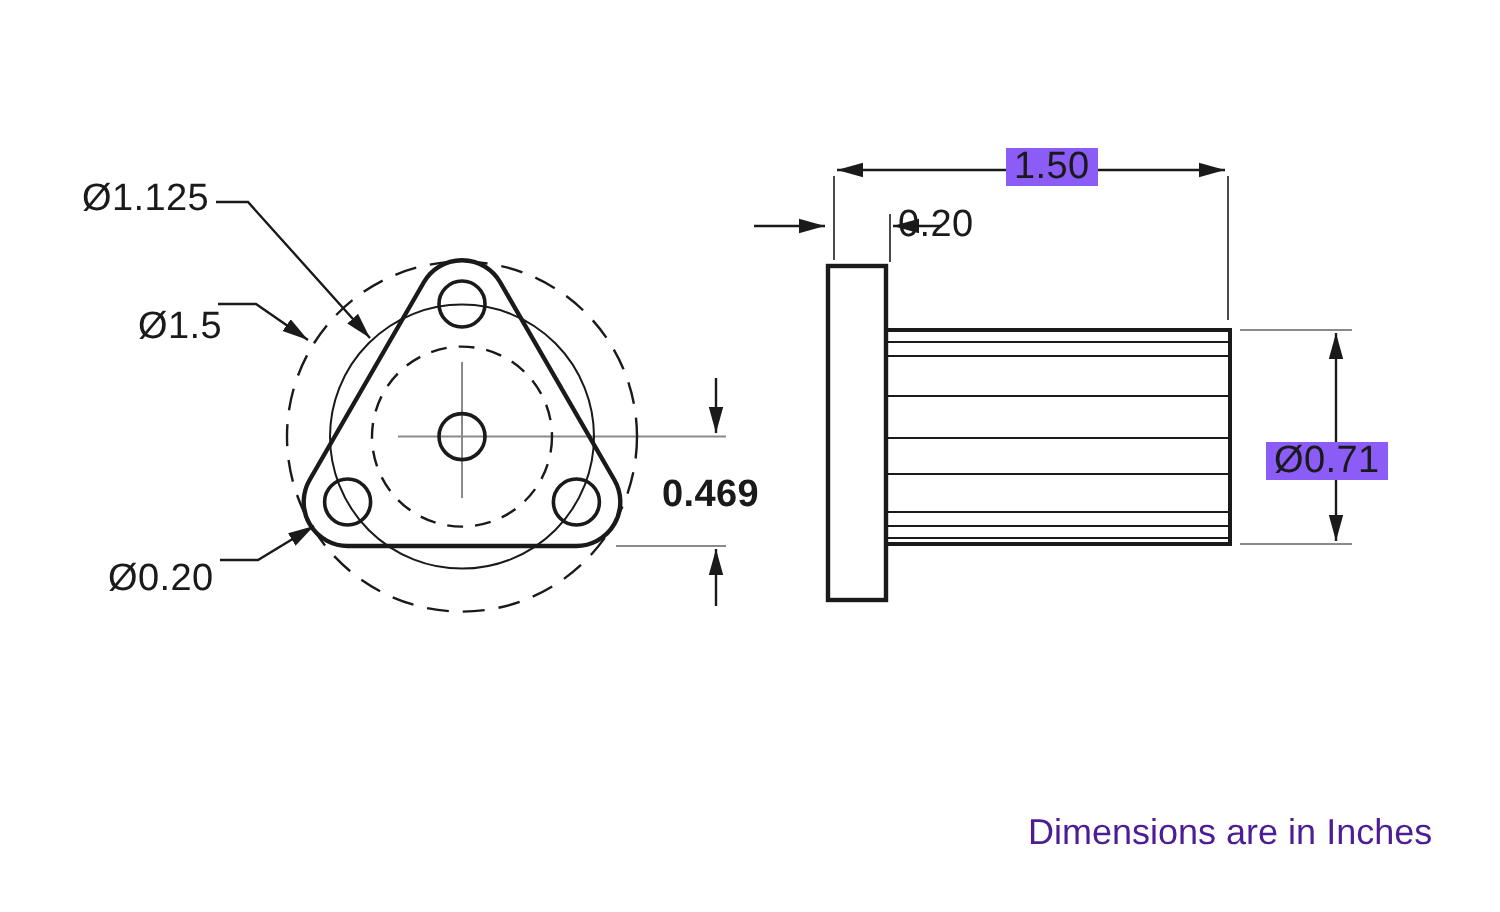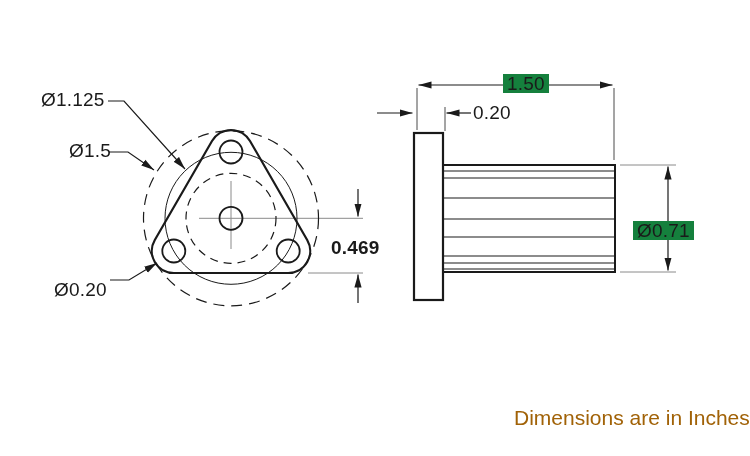--- a/index.html
+++ b/index.html
@@ -2,22 +2,22 @@
 <html><head>
 <meta charset="utf-8">
 <style>
   html,body{margin:0;padding:0;background:#fff;}
   body{width:750px;height:456px;position:relative;overflow:hidden;
        font-family:"Liberation Sans", sans-serif;}
   #stage{position:absolute;left:0;top:0;width:750px;height:412px;}
   svg{position:absolute;left:0;top:0;}
   .lbl{position:absolute;font-size:19px;line-height:1.0;color:#1a1a1a;
        white-space:nowrap;letter-spacing:0.2px;}
-  .lbl.online{background:#15803d;padding:0 4px;}
-  .footer{position:absolute;font-size:21px;color:#a16207;white-space:nowrap;}
+  .lbl.online{background:#8b5cf6;padding:0 4px;}
+  .footer{position:absolute;font-size:18px;color:#4c1d95;white-space:nowrap;}
 </style>
 </head>
 <body>
 
 <div id="stage">
 
   <svg width="750" height="456" viewBox="0 0 750 456">
     <defs>
       <marker id="arr" markerUnits="userSpaceOnUse" markerWidth="14" markerHeight="9" refX="13" refY="4" orient="auto-start-reverse">
         <path d="M0,0.4 L13,4 L0,7.6 Z" fill="#1a1a1a"></path>
@@ -73,26 +73,26 @@
         <line x1="444" y1="256" x2="614" y2="256"></line>
         <line x1="444" y1="263" x2="614" y2="263"></line>
         <line x1="444" y1="269" x2="614" y2="269"></line>
       </g>
       <rect x="414" y="133" width="29" height="167" fill="#ffffff" stroke="#1a1a1a" stroke-width="2.2"></rect>
     </g>
   </svg>
 
   <span class="lbl" style="left:41px;top:90px;">Ø1.125</span>
 
-  <span class="lbl" style="left:69px;top:141px;">Ø1.5</span>
+  <span class="lbl" style="left:69px;top:154px;">Ø1.5</span>
 
   <span class="lbl" style="left:54px;top:280px;">Ø0.20</span>
 
   <span class="lbl" style="left:331px;top:238px;font-weight:bold;">0.469</span>
 
   <span class="lbl online" style="left:503px;top:74px;">1.50</span>
 
-  <span class="lbl" style="left:473px;top:103px;">0.20</span>
+  <span class="lbl" style="left:449px;top:103px;">0.20</span>
 
   <span class="lbl online" style="left:633px;top:221px;">Ø0.71</span>
 
   <span class="footer" style="left:514px;top:406px;">Dimensions are in Inches</span>
 </div>
 
 </body></html>

